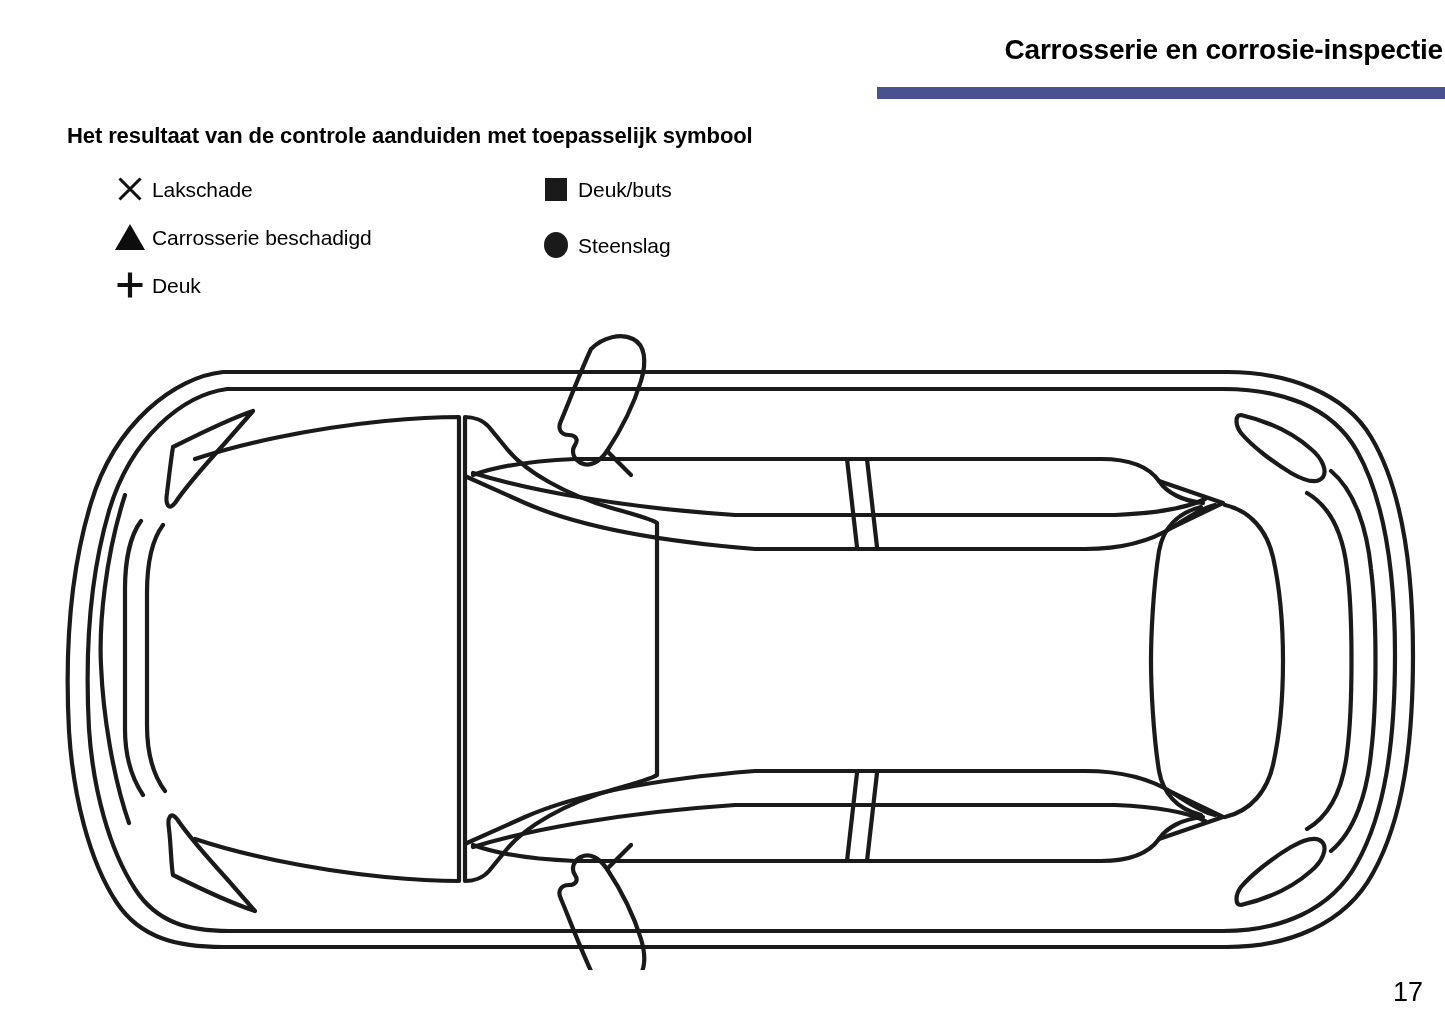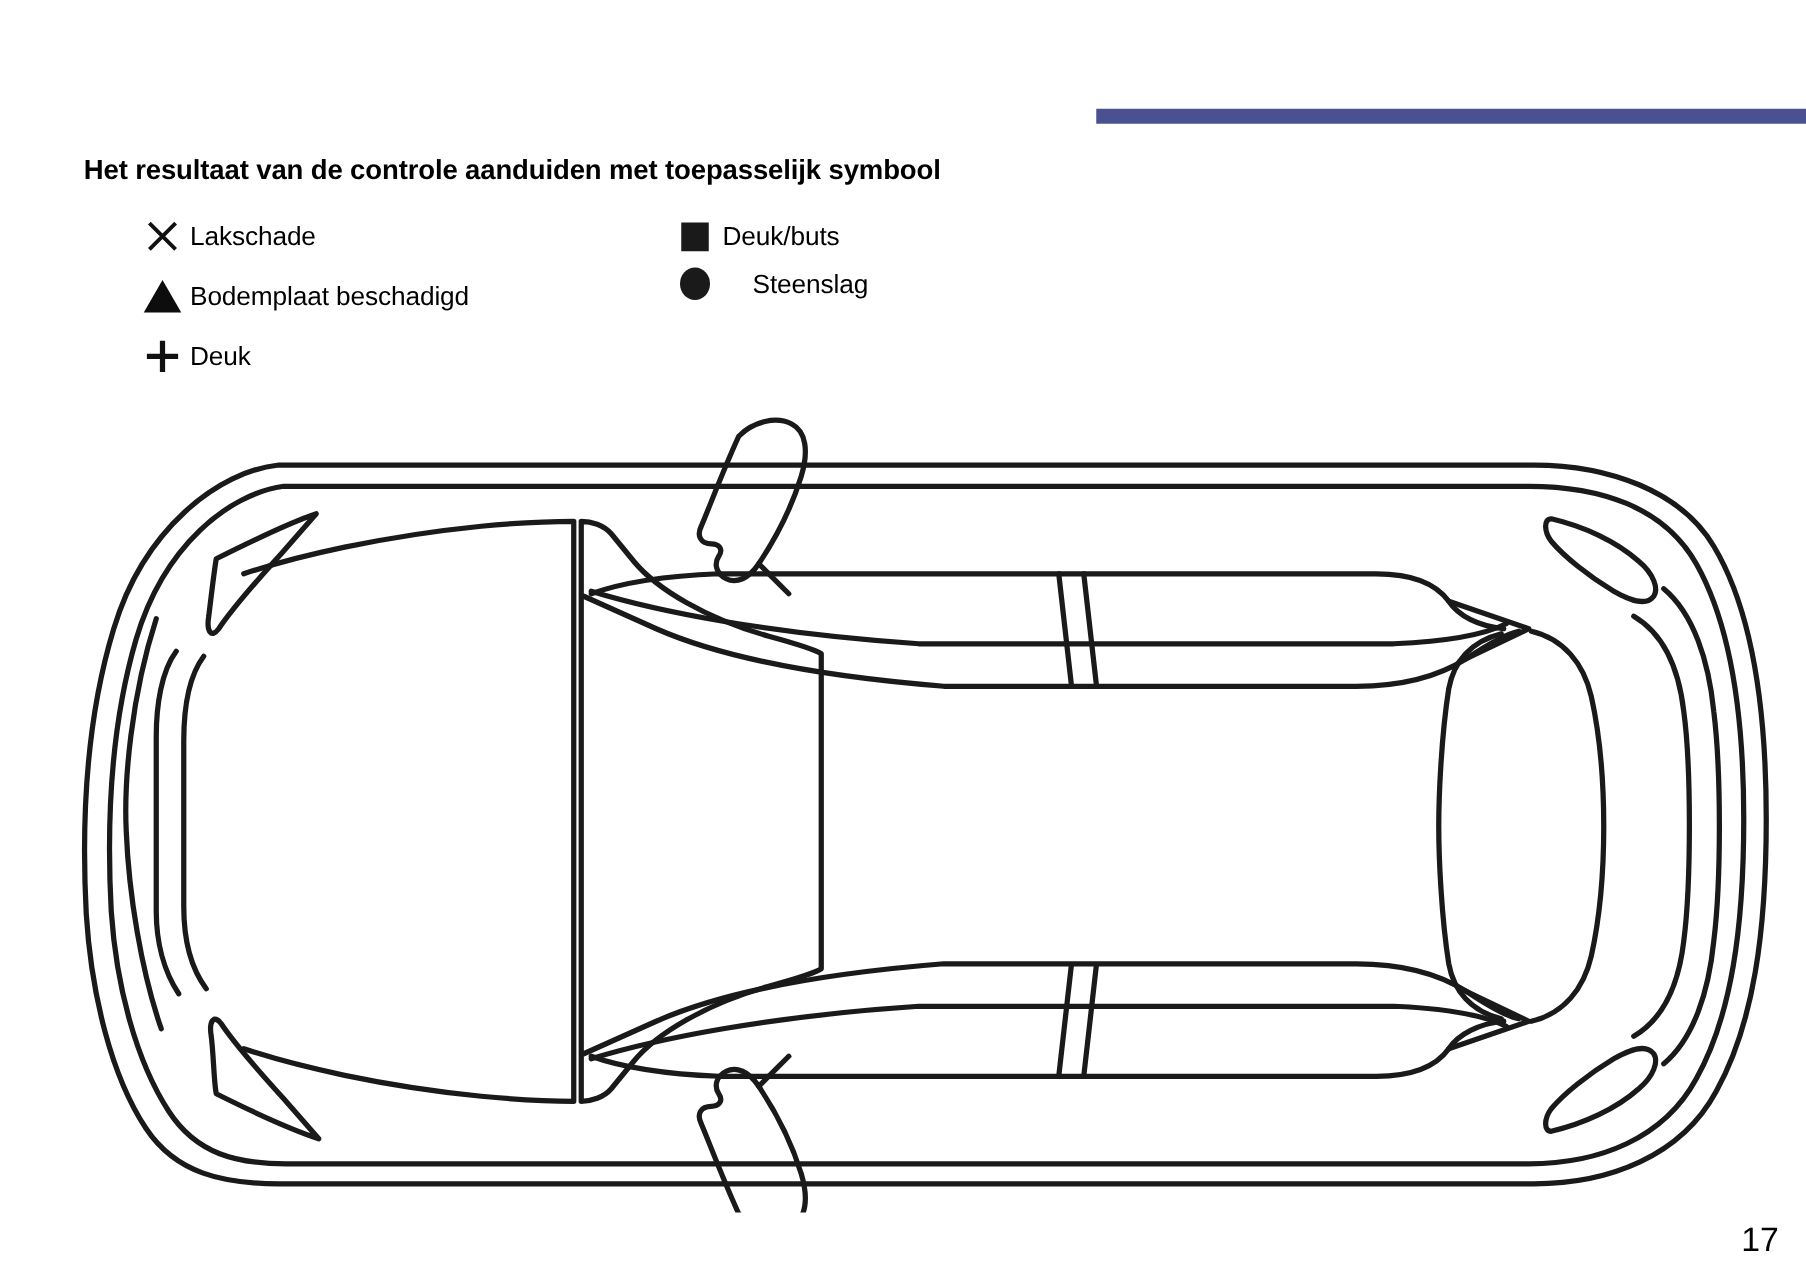--- a/index.html
+++ b/index.html
@@ -81,21 +81,21 @@
     font-size: 21px;
     white-space: nowrap;
     line-height: 1;
     letter-spacing: -0.1px;
   }
   
   #row-lakschade            { left: 108px; top: 54px;  }
   #row-bodemplaat           { left: 108px; top: 102px; }
   #row-kras                 { left: 108px; top: 150px; }
   #row-deuk                 { left: 534px; top: 54px;  }
-  #row-steenslag            { left: 534px; top: 92px; gap: 24px; }
+  #row-steenslag            { left: 534px; top: 110px; }
 
   
   .sym-x svg, .sym-plus svg { display: block; }
   .sym-square {
     width: 22px;
     height: 23px;
     background: #1a1a1a;
   }
   .sym-circle {
     width: 24px;
@@ -132,41 +132,42 @@
     bottom: 12px;
     font-size: 27px;
     line-height: 1;
     text-align: center;
   }
 </style>
 </head>
 <body>
 
 <div id="page-header">
+  <div id="header-title">Carrosserie en corrosie-inspectie</div>
   <div id="header-rule" style="background: rgb(74, 81, 145);"></div>
 </div>
 
 <div id="legend">
 
   <div id="legend-title">Het resultaat van de controle aanduiden met toepasselijk symbool</div>
 
   <div class="legend-row" id="row-lakschade">
     <span class="legend-sym sym-x">
       <svg width="28" height="28" viewBox="0 0 28 28" aria-hidden="true">
         <path d="M3.5 3.5 L24.5 24.5 M24.5 3.5 L3.5 24.5" stroke="#111111" stroke-width="3.1" stroke-linecap="butt" fill="none"></path>
       </svg>
     </span>
     <span class="legend-label">Lakschade</span>
   </div>
 
   <div class="legend-row" id="row-bodemplaat">
     <span class="legend-sym">
       <span class="sym-triangle"></span>
     </span>
-    <span class="legend-label">Bodemplaat beschadigd</span>
+    <span class="legend-label">Carrosserie beschadigd</span>
   </div>
 
   <div class="legend-row" id="row-kras">
     <span class="legend-sym sym-plus">
       <svg width="30" height="30" viewBox="0 0 30 30" aria-hidden="true">
         <path d="M15 2.5 L15 27.5 M2.5 15 L27.5 15" stroke="#111111" stroke-width="4.2" stroke-linecap="butt" fill="none"></path>
       </svg>
     </span>
     <span class="legend-label">Deuk</span>
   </div>

